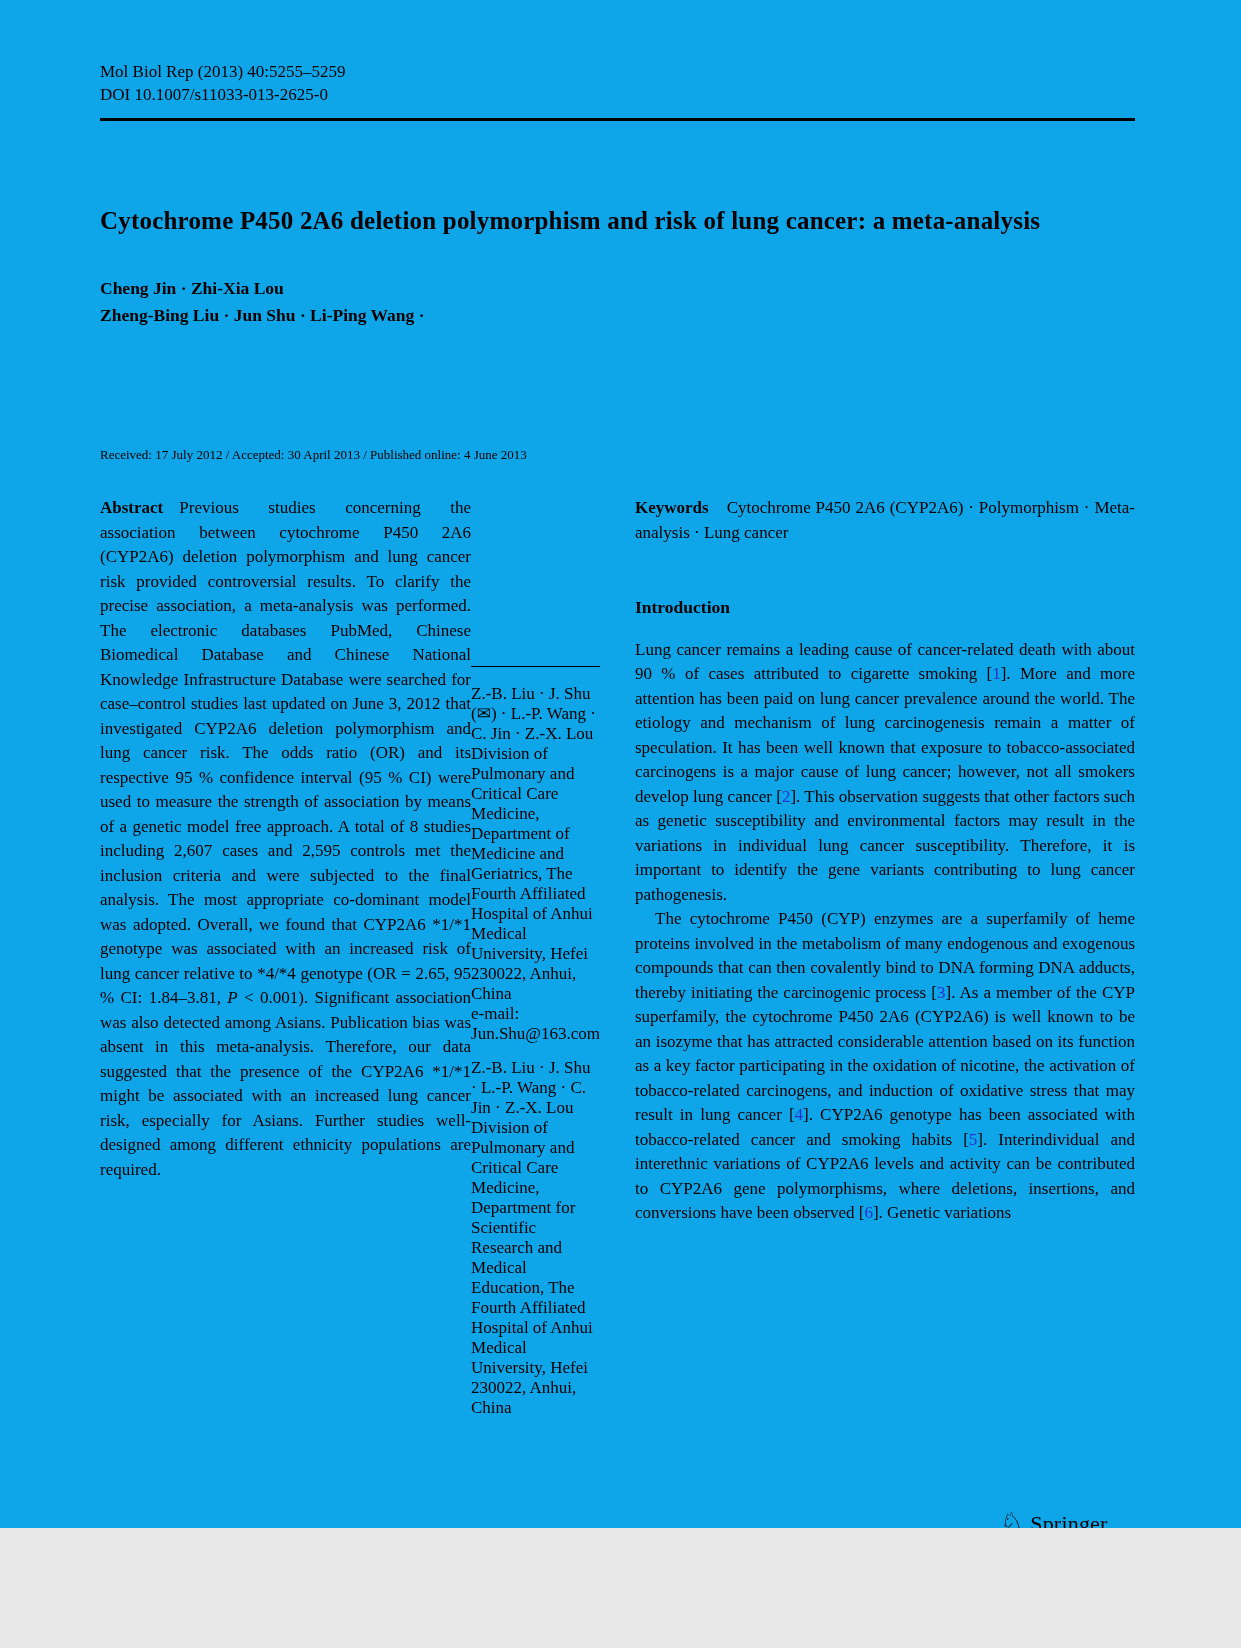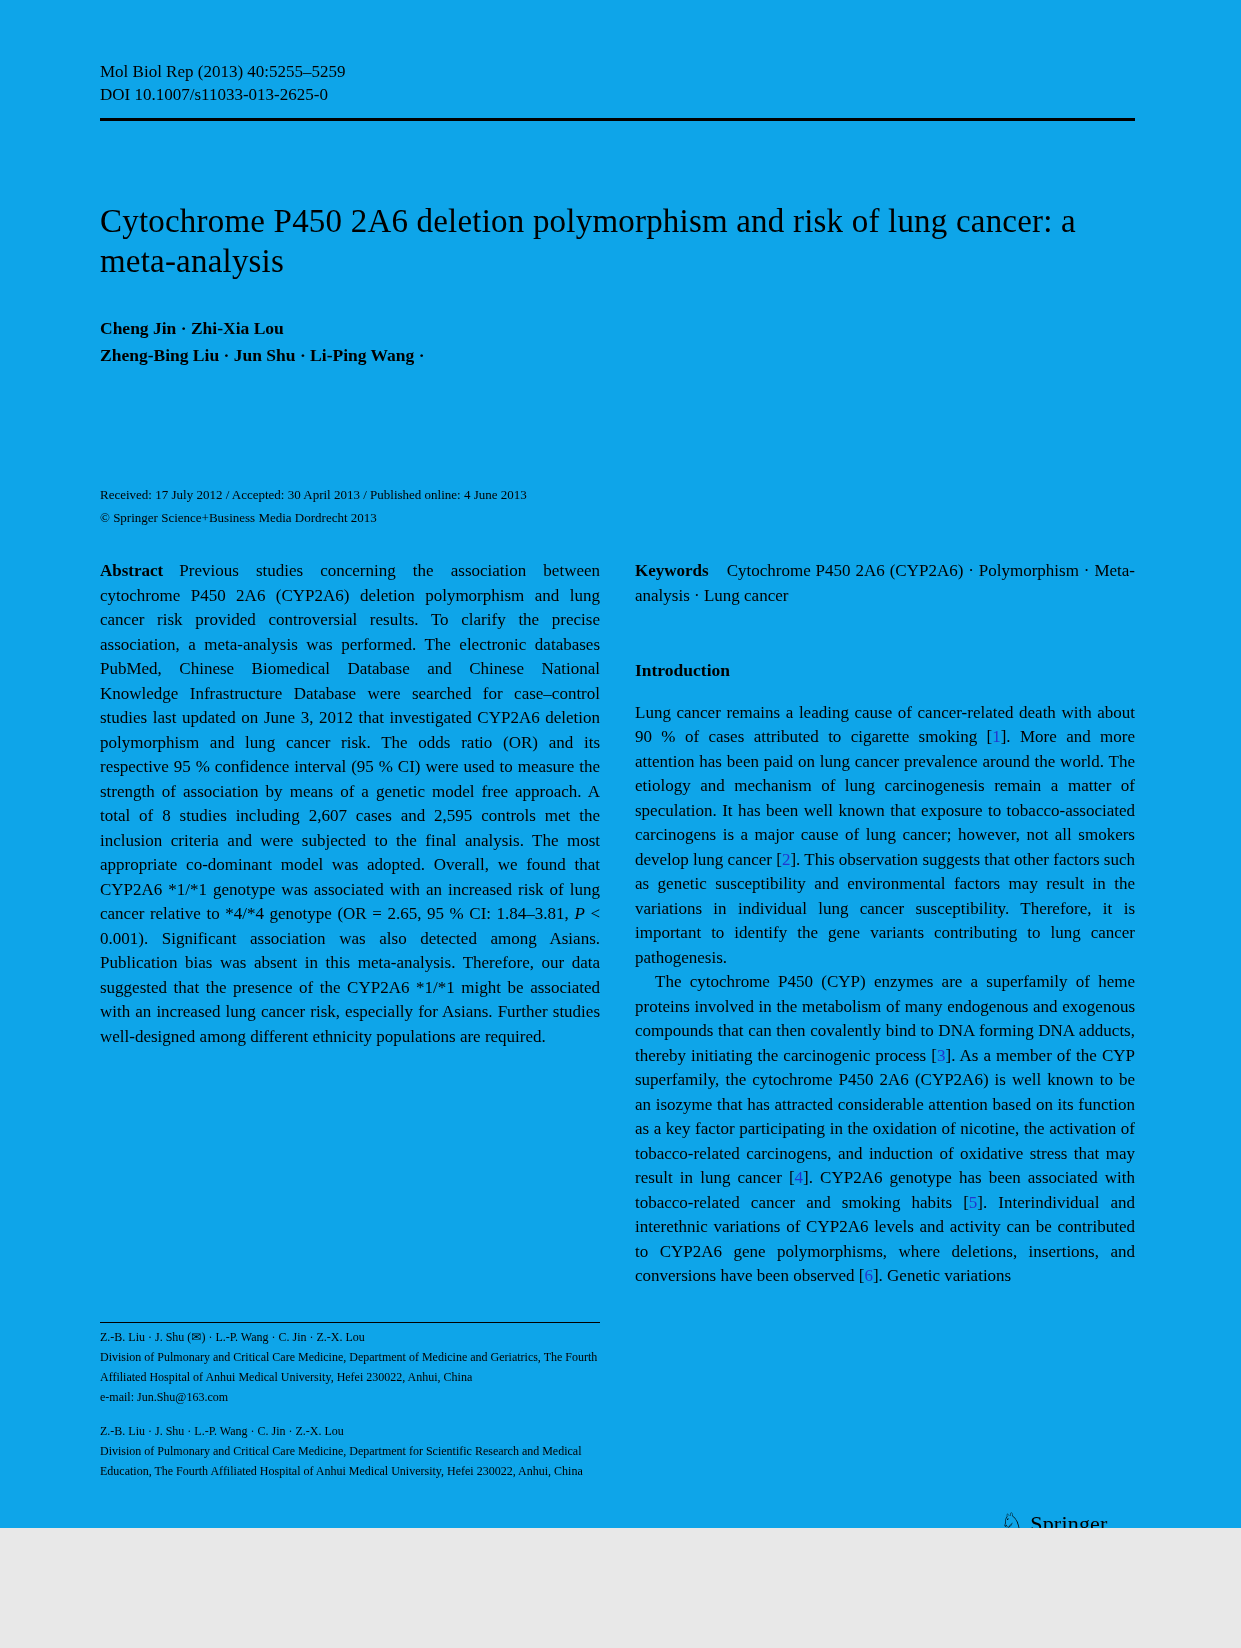--- a/index.html
+++ b/index.html
@@ -20,22 +20,22 @@
     line-height:23px;
   }
   .header-rule{
     margin:12px 106px 0 100px;
     height:3px;
     background:#000;
   }
   
   .title{
     margin:80px 106px 0 100px;
-    font-size:33px;
-    font-weight:normal;
+    font-size:25px;
+    font-weight:bold;
     line-height:40px;
     letter-spacing:0.2px;
   }
   .authors{
     margin:34px 106px 0 100px;
     font-size:17.5px;
     font-weight:bold;
     line-height:27px;
   }
   .history{
@@ -50,42 +50,41 @@
     margin:30px 106px 0 100px;
   }
   .col{
     width:500px;
     font-size:17px;
     line-height:24.5px;
     text-align:justify;
   }
   .col-left{
     display:flex;
-    flex-direction:column;
     height:922px;
   }
   .runin-label{
     font-weight:bold;
     margin-right:16px;
   }
   .section-heading{
     font-weight:bold;
     font-size:17.5px;
     margin:50px 0 0 0;
   }
   .para{margin:18px 0 0 0;}
   .para.indent{text-indent:20px;margin-top:0;}
   .seg-i{font-style:italic;}
   .seg-cite{color:var(--cite-color,#2433cf);}
   
   .footnotes{
     margin-top:auto;
     border-top:1px solid #000;
-    padding-top:4px;
-    font-size:12px;
+    padding-top:17px;
+    font-size:17px;
     line-height:20px;
     text-align:left;
   }
   .fn-block{margin:0 0 14px 0;}
   .fn-block:last-child{margin-bottom:0;}
   
   .springer{
     position:absolute;
     top:1510px;
     left:1000px;
@@ -114,21 +113,20 @@
   <div class="header-rule"></div>
 
   <h1 class="title">Cytochrome P450 2A6 deletion polymorphism and risk of lung cancer: a meta-analysis</h1>
   <div class="authors">
     <div>Cheng Jin · Zhi-Xia Lou</div>
     <div>Zheng-Bing Liu · Jun Shu · Li-Ping Wang ·</div>
   </div>
 
   <div class="history">
     <div>Received: 17 July 2012 / Accepted: 30 April 2013 / Published online: 4 June 2013</div>
-    <div>© Springer Science+Business Media Dordrecht 2013</div>
   </div>
 
   <div class="columns">
 
     <div class="col col-left">
       <p class="para" style="margin-top:0">
         <span class="runin-label">Abstract</span><span><span>Previous studies concerning the association between cytochrome P450 2A6 (CYP2A6) deletion polymorphism and lung cancer risk provided controversial results. To clarify the precise association, a meta-analysis was performed. The electronic databases PubMed, Chinese Biomedical Database and Chinese National Knowledge Infrastructure Database were searched for case–control studies last updated on June 3, 2012 that investigated CYP2A6 deletion polymorphism and lung cancer risk. The odds ratio (OR) and its respective 95 % confidence interval (95 % CI) were used to measure the strength of association by means of a genetic model free approach. A total of 8 studies including 2,607 cases and 2,595 controls met the inclusion criteria and were subjected to the final analysis. The most appropriate co-dominant model was adopted. Overall, we found that CYP2A6 *1/*1 genotype was associated with an increased risk of lung cancer relative to *4/*4 genotype (OR = 2.65, 95 % CI: 1.84–3.81, </span><span class="seg-i">P</span><span> &lt; 0.001). Significant association was also detected among Asians. Publication bias was absent in this meta-analysis. Therefore, our data suggested that the presence of the CYP2A6 *1/*1 might be associated with an increased lung cancer risk, especially for Asians. Further studies well-designed among different ethnicity populations are required.</span></span>
       </p>
 
       <div class="footnotes">

